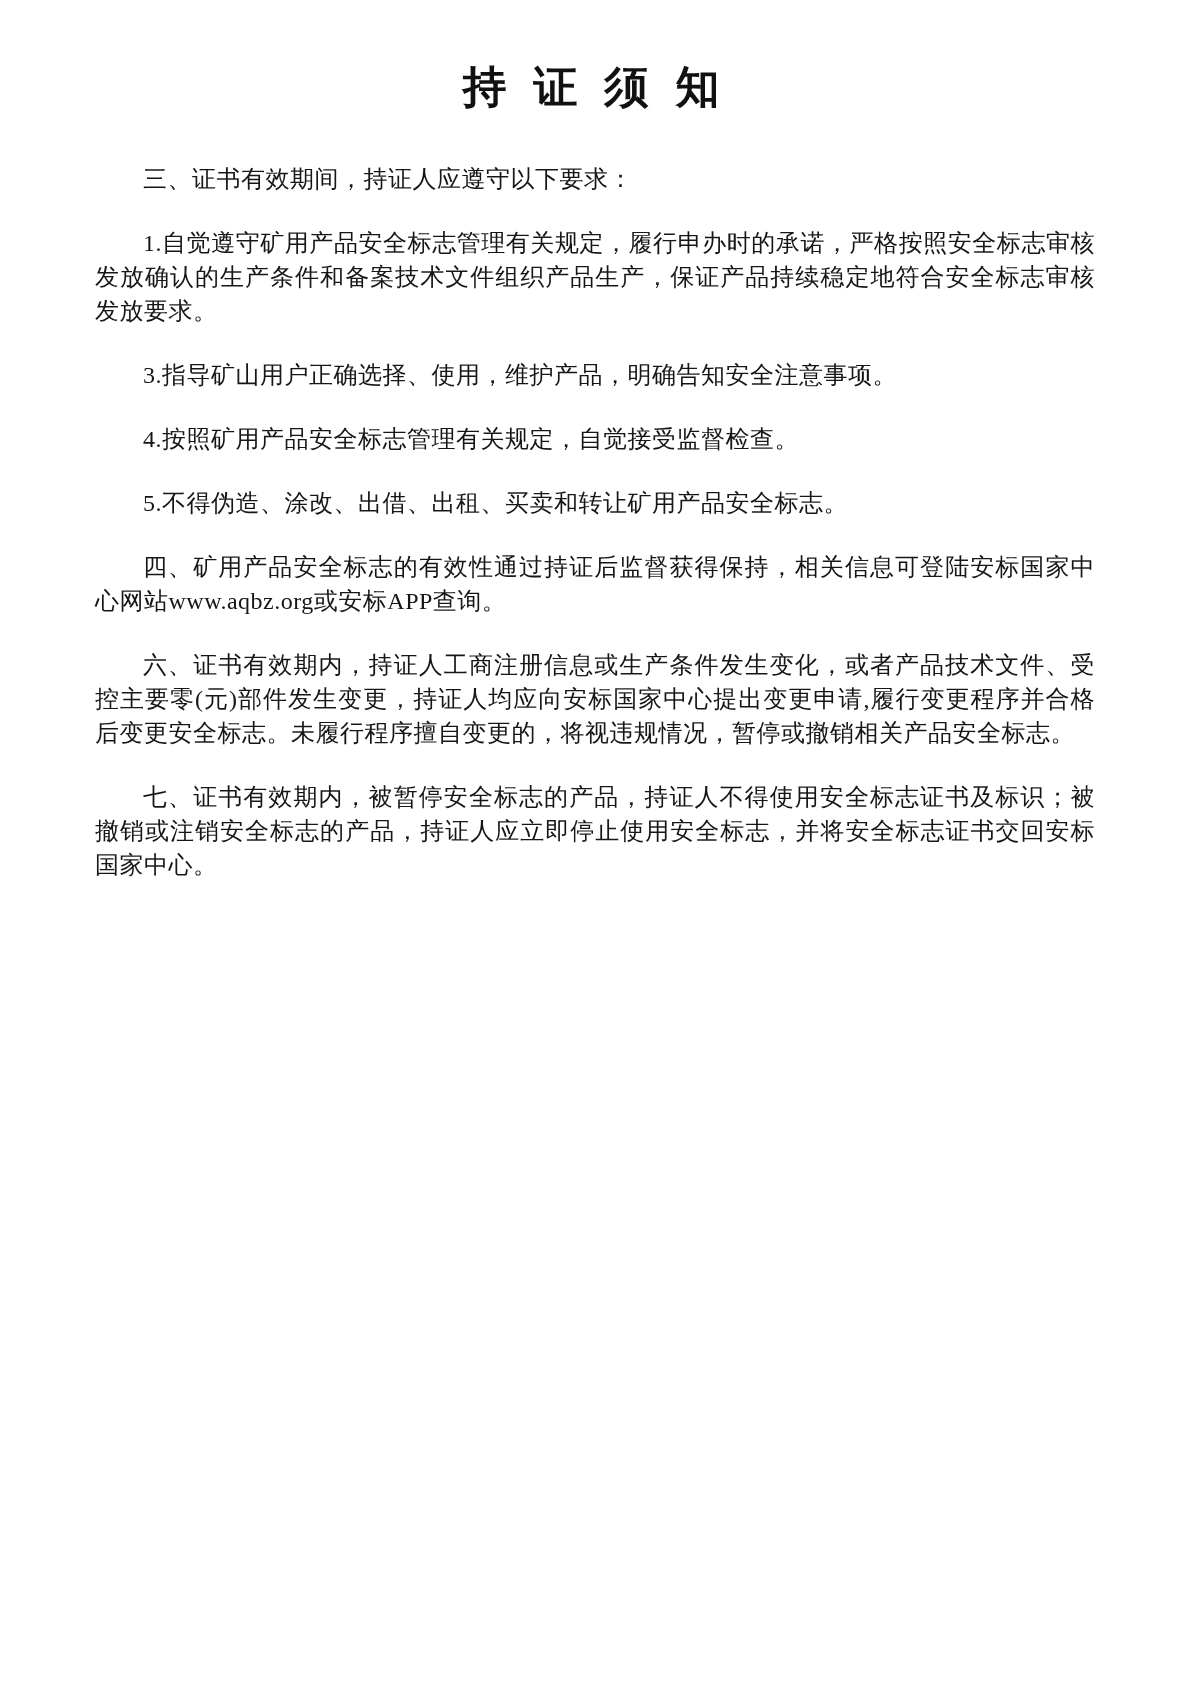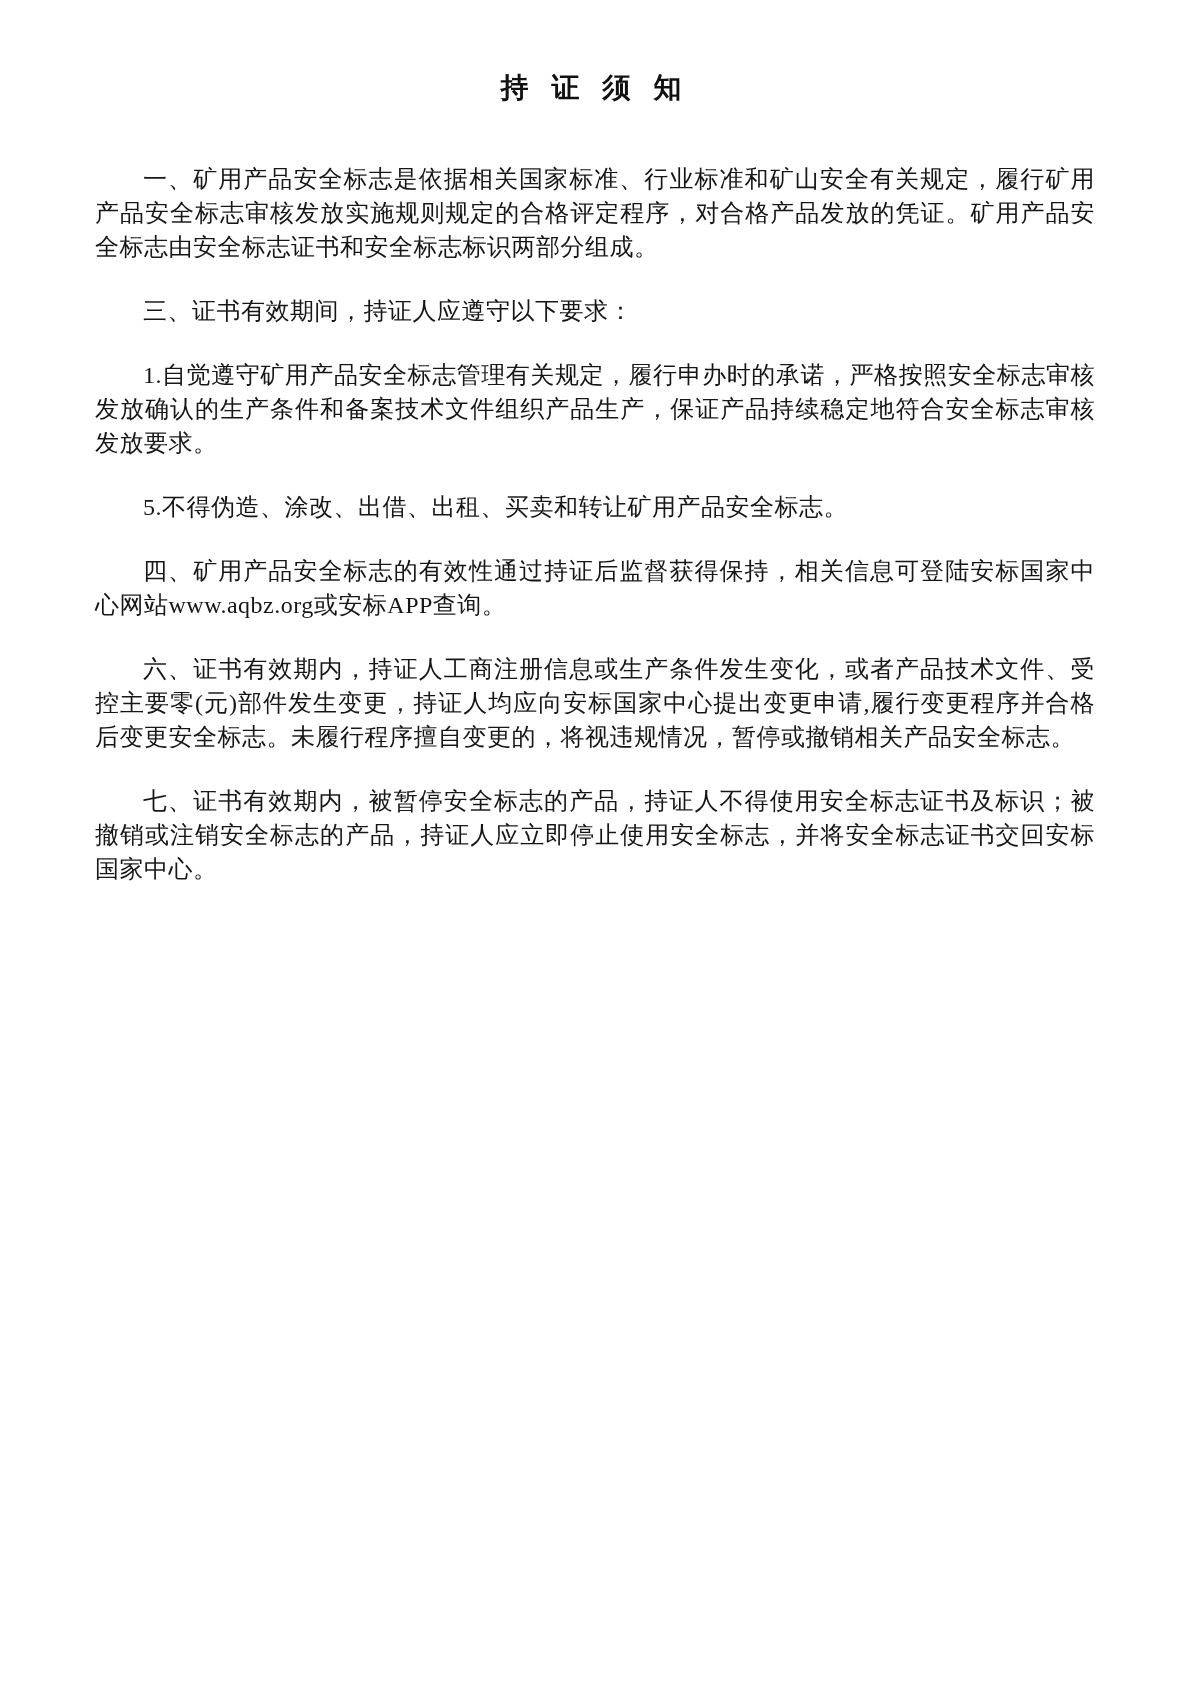--- a/index.html
+++ b/index.html
@@ -15,21 +15,21 @@
     background: #ffffff;
     box-sizing: border-box;
     padding: 64px 95px 0 95px;
     overflow: hidden;
     font-family: "Liberation Serif", serif;
     color: #161616;
   }
   .doc-title {
     margin: 0 0 50px 0;
     text-align: center;
-    font-size: 28px;
+    font-size: 44px;
     line-height: 48px;
     font-weight: 700;
     letter-spacing: 8px;
     white-space: pre;
     color: #111111;
   }
   .doc-body p {
     margin: 0 0 30px 0;
     font-size: 24px;
     line-height: 34px;
@@ -39,21 +39,22 @@
     letter-spacing: 0.5px;
   }
 </style>
 </head>
 <body>
 
 <div class="page">
   <h1 class="doc-title">持 证 须 知</h1>
 
   <div class="doc-body">
-    <p>一、矿用产品安全标志是依据相关国家标准、行业标准和矿山安全有关规定，履行矿用产品安全标志审核发放实施规则规定的合格评定程序，对合格产品发放的凭证。矿用产品安全标志由安全标志证书和安全标志标识两部分组成。</p>
     <p>三、证书有效期间，持证人应遵守以下要求：</p>
     <p>1.自觉遵守矿用产品安全标志管理有关规定，履行申办时的承诺，严格按照安全标志审核发放确认的生产条件和备案技术文件组织产品生产，保证产品持续稳定地符合安全标志审核发放要求。</p>
+    <p>3.指导矿山用户正确选择、使用，维护产品，明确告知安全注意事项。</p>
+    <p>4.按照矿用产品安全标志管理有关规定，自觉接受监督检查。</p>
     <p>5.不得伪造、涂改、出借、出租、买卖和转让矿用产品安全标志。</p>
     <p>四、矿用产品安全标志的有效性通过持证后监督获得保持，相关信息可登陆安标国家中心网站www.aqbz.org或安标APP查询。</p>
     <p>六、证书有效期内，持证人工商注册信息或生产条件发生变化，或者产品技术文件、受控主要零(元)部件发生变更，持证人均应向安标国家中心提出变更申请,履行变更程序并合格后变更安全标志。未履行程序擅自变更的，将视违规情况，暂停或撤销相关产品安全标志。</p>
     <p>七、证书有效期内，被暂停安全标志的产品，持证人不得使用安全标志证书及标识；被撤销或注销安全标志的产品，持证人应立即停止使用安全标志，并将安全标志证书交回安标国家中心。</p>
   </div>
 </div>
 
 </body></html>

